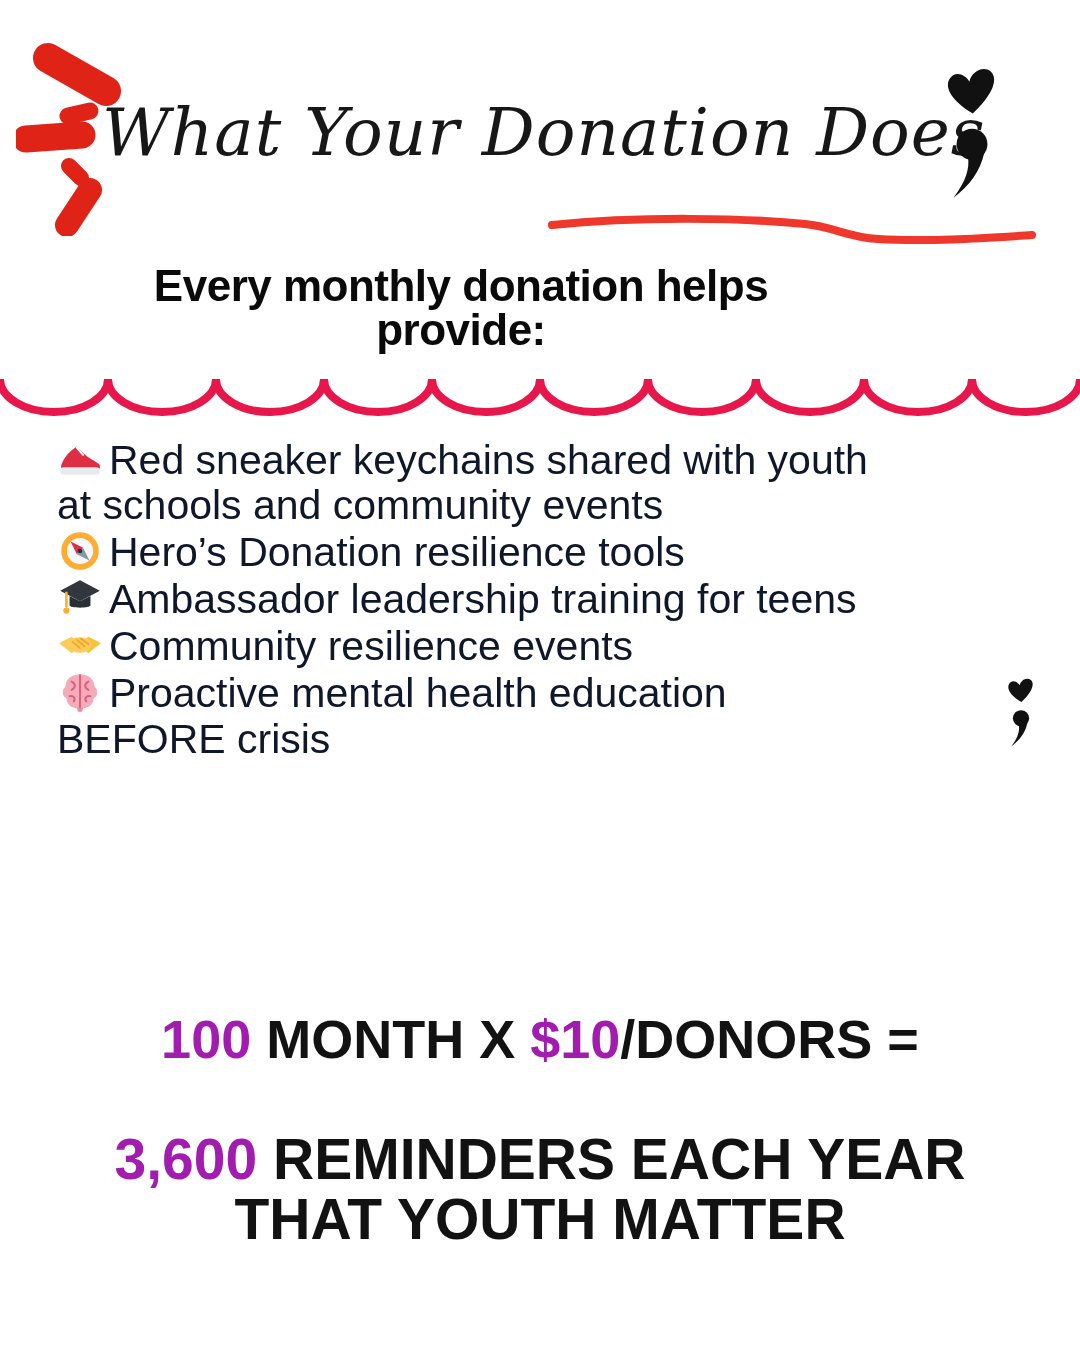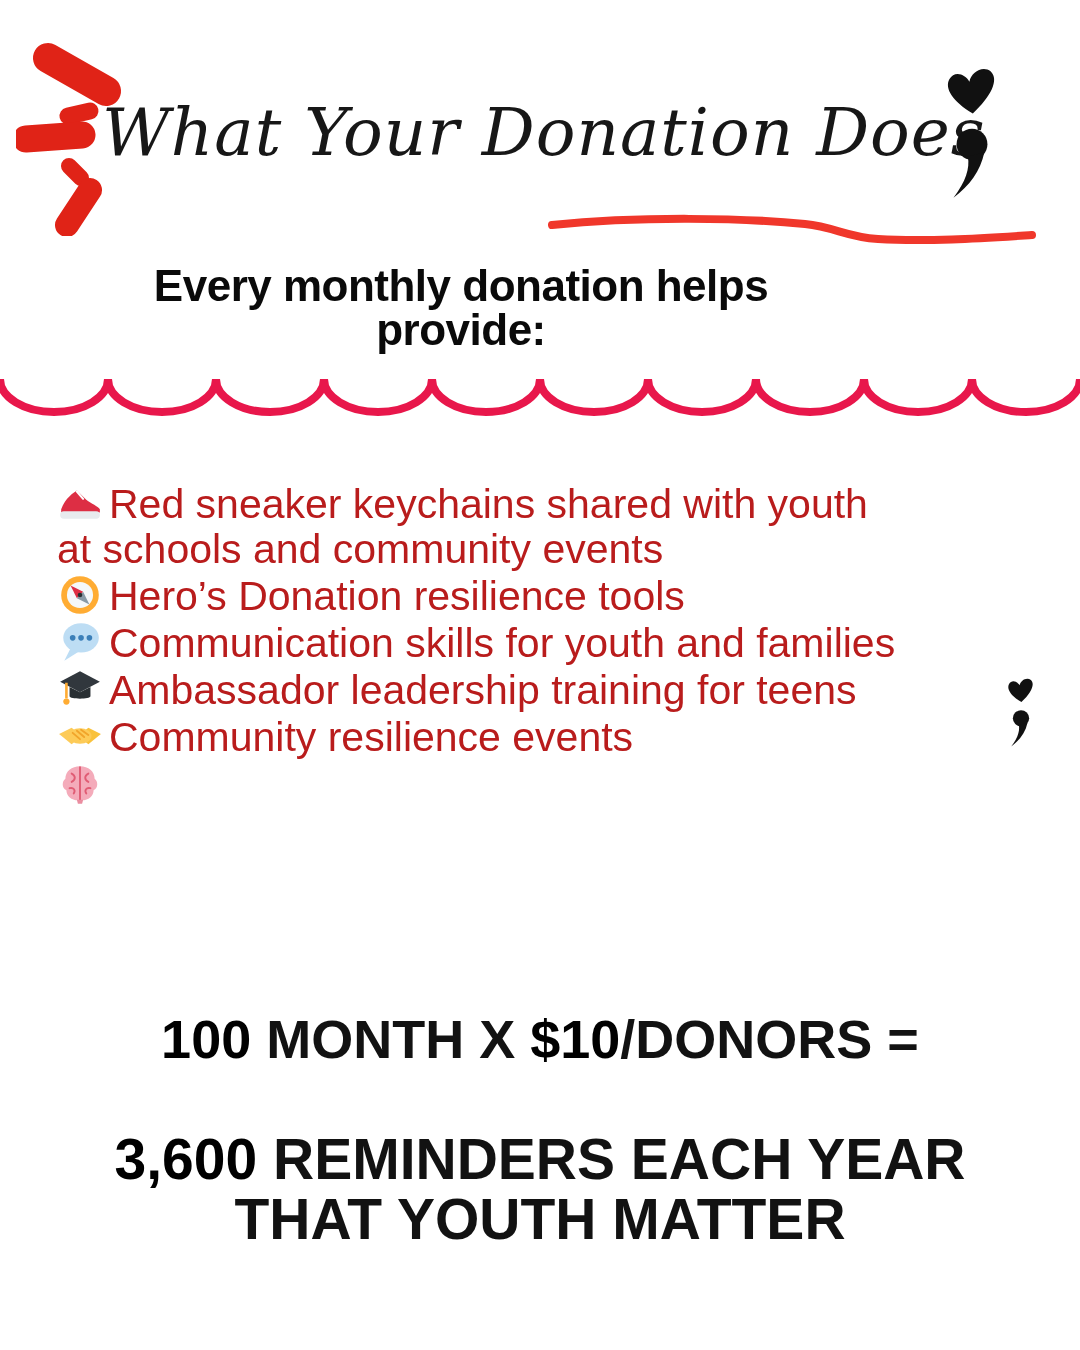--- a/index.html
+++ b/index.html
@@ -28,41 +28,41 @@
     letter-spacing:-0.5px;color:#0a0a0a;
   }
   .subtitle .inner{display:inline-block;max-width:780px;}
 
   
   .scallop{left:0;top:370px;width:1080px;height:52px;}
 
   
   .benefits{
     left:57px;top:436px;width:845px;
-    font-size:41px;line-height:1.10;color:#b91c1c;
-    font-weight:400;letter-spacing:0;margin-top:44px;
+    font-size:41px;line-height:1.10;color:#0f172a;
+    font-weight:400;letter-spacing:0;
   }
   .benefit{margin:0;}
   .emoji{
     display:inline-block;width:46px;height:46px;
     vertical-align:-8px;margin-right:6px;
   }
   .hs-small{left:1000px;top:676px;width:42px;height:76px;}
 
   
   .formula{
     left:0;top:1008px;width:1080px;text-align:center;
     font-weight:700;font-size:54px;letter-spacing:0px;color:#121212;
   }
   .result{
     left:0;top:1130px;width:1080px;text-align:center;
     font-weight:700;font-size:57px;line-height:1.05;
     letter-spacing:0px;color:#121212;
   }
-  .red{color:#000000;}
+  .red{color:#a21caf;}
 </style>
 </head>
 <body>
 
 <div class="canvas">
 
   <svg class="abs burst" viewBox="0 0 118 200" aria-hidden="true">
     <line x1="32" y1="22" x2="90" y2="55" stroke="#e02317" stroke-width="30" stroke-linecap="round"></line>
     <line x1="52" y1="80" x2="74" y2="75" stroke="#e02317" stroke-width="17" stroke-linecap="round"></line>
     <line x1="10" y1="103" x2="66" y2="99" stroke="#e02317" stroke-width="27" stroke-linecap="round"></line>
@@ -103,29 +103,20 @@
     <p class="benefit">
       <svg class="emoji" viewBox="0 0 44 44" aria-hidden="true">
         <circle cx="22" cy="22" r="18" fill="#ffac33"></circle>
         <circle cx="22" cy="22" r="12.5" fill="#f5f8fa"></circle>
         <path d="M13 13 L25 19 L19 25 Z" fill="#dd2e44"></path>
         <path d="M31 31 L19 25 L25 19 Z" fill="#8899a6"></path>
         <circle cx="22" cy="22" r="2.2" fill="#292f33"></circle>
       </svg><span>Hero’s Donation resilience tools</span>
     </p>
 
-    <p class="benefit">
-      <svg class="emoji" viewBox="0 0 44 44" aria-hidden="true">
-        <ellipse cx="23" cy="18" rx="17" ry="14" fill="#bdddf4"></ellipse>
-        <path d="M13 28 L7 40 L21 31 Z" fill="#bdddf4"></path>
-        <circle cx="15" cy="18" r="2.7" fill="#3b7fb8"></circle>
-        <circle cx="23" cy="18" r="2.7" fill="#3b7fb8"></circle>
-        <circle cx="31" cy="18" r="2.7" fill="#3b7fb8"></circle>
-      </svg><span>Communication skills for youth and families</span>
-    </p>
 
     <p class="benefit">
       <svg class="emoji" viewBox="0 0 44 44" aria-hidden="true">
         <path d="M22 5 L41 15 L22 25 L3 15 Z" fill="#31373d"></path>
         <path d="M12 20 L12 29 C12 32 32 32 32 29 L32 20 L22 25 Z" fill="#292f33"></path>
         <path d="M9 16 L9 31" stroke="#ffac33" stroke-width="2.5"></path>
         <circle cx="9" cy="34" r="3" fill="#ffac33"></circle>
       </svg><span>Ambassador leadership training for teens</span>
     </p>
 
@@ -136,21 +127,21 @@
         <ellipse cx="22" cy="22" rx="11" ry="7.5" fill="#fdcb58"></ellipse>
         <path d="M15 19 L22 25 M19 17 L26 23 M23 16 L30 21" stroke="#f1a42a" stroke-width="1.8" stroke-linecap="round"></path>
       </svg><span>Community resilience events</span>
     </p>
 
     <p class="benefit">
       <svg class="emoji" viewBox="0 0 44 44" aria-hidden="true">
         <path d="M22 5 C14 5 8 10 8 17 C4.5 19.5 4.5 26 9 28 C9 34 15 38.5 22 37.5 C29 38.5 35 34 35 28 C39.5 26 39.5 19.5 36 17 C36 10 30 5 22 5 Z" fill="#f4abba"></path>
         <path d="M22 6 L22 37 M14 12 C18 14 18 18 14 20 M30 12 C26 14 26 18 30 20 M12 26 C16 25 18 28 16 31 M32 26 C28 25 26 28 28 31" stroke="#e05c74" stroke-width="1.8" fill="none" stroke-linecap="round"></path>
         <path d="M19 37 L25 37 L24 41 L20 41 Z" fill="#ea8da0"></path>
-      </svg>
+      </svg><span>Proactive mental health education BEFORE crisis</span>
     </p>
 
   </div>
 
   <svg class="abs hs-small" viewBox="0 0 60 140" aria-hidden="true">
     <path d="M28 48 C10 34 4 20 10 12 C16 4 26 9 29 17 C32 8 44 3 51 10 C58 19 48 34 28 48 Z" fill="#111" transform="rotate(-8 30 28)"></path>
     <circle cx="30" cy="78" r="15" fill="#111"></circle>
     <path d="M42 86 C38 104 28 118 12 130 C24 114 28 102 26 90 Z" fill="#111"></path>
   </svg>
 

